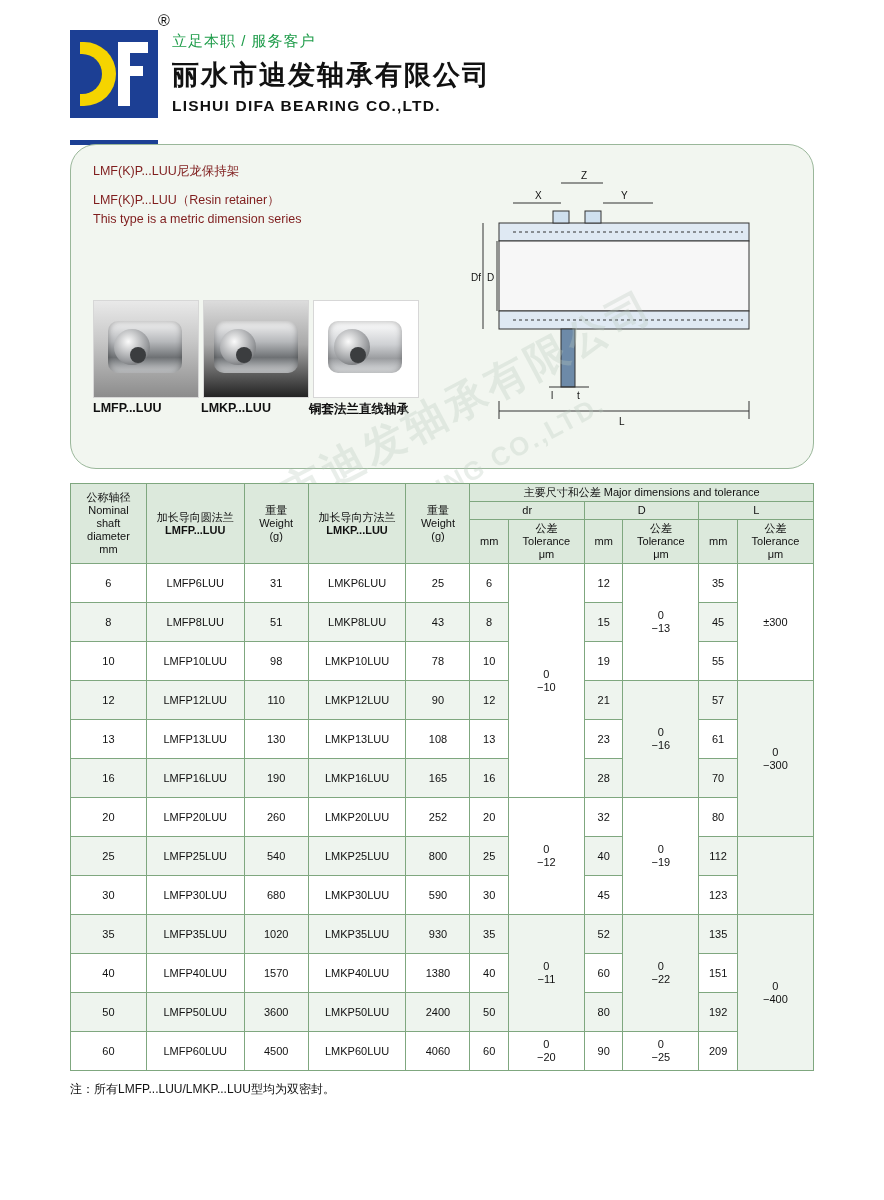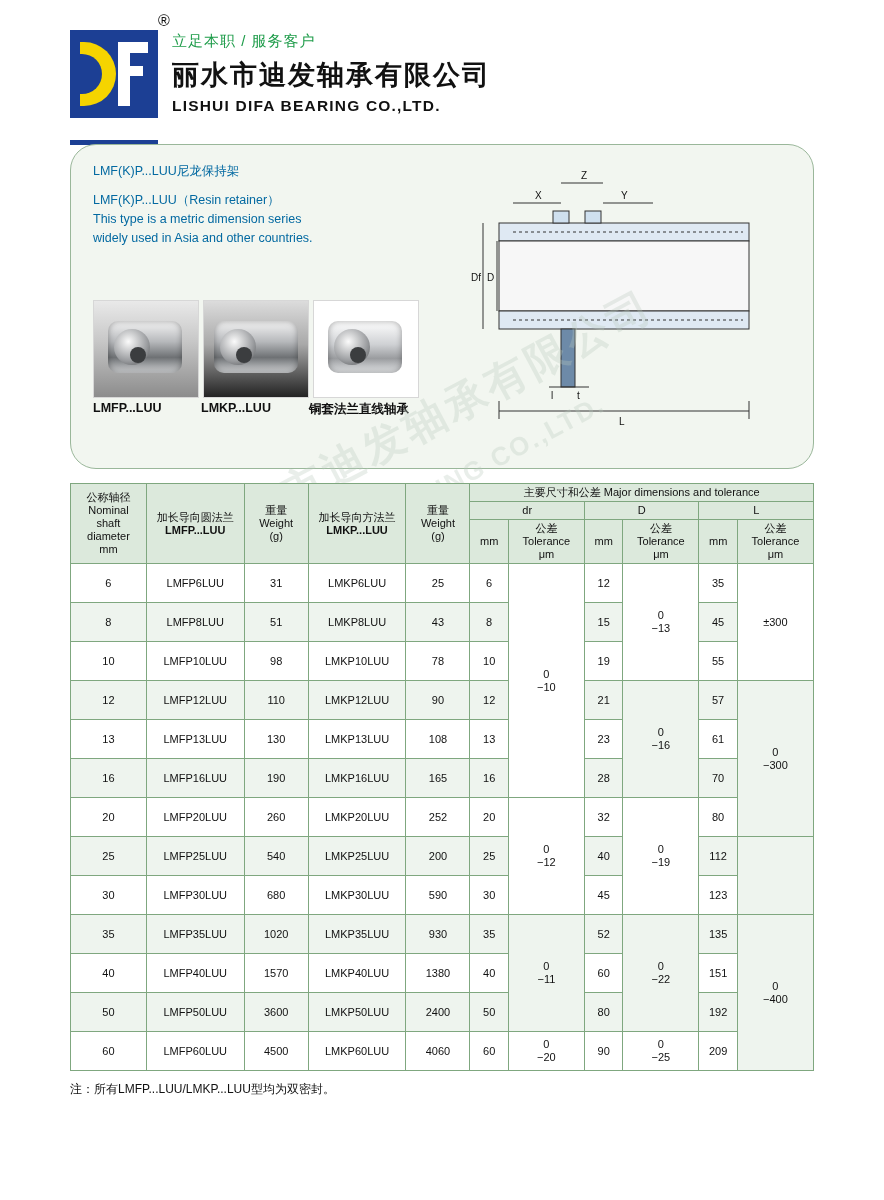--- a/index.html
+++ b/index.html
@@ -127,21 +127,21 @@
   .info-left {
     position: absolute;
     left: 22px;
     top: 18px;
     width: 350px;
   }
   .info-left p {
     margin: 0 0 2px 0;
     font-size: 12.5px;
     line-height: 17px;
-    color: #0369a1;
+    color: #7f1d1d;
   }
   .info-left .gap { height: 10px; }
 
   .photo-row {
     position: absolute;
     left: 22px;
     top: 155px;
     display: flex;
     gap: 4px;
   }
@@ -316,21 +316,20 @@
 </div>
 <div class="logo-underline"></div>
 
 <div class="info-panel">
 
   <div class="info-left">
     <p>LMF(K)P...LUU尼龙保持架</p>
     <div class="gap"></div>
     <p>LMF(K)P...LUU（Resin retainer）</p>
     <p>This type is a metric dimension series</p>
-    <p>widely used in Asia and other countries.</p>
   </div>
 
   <div class="photo-row">
     <div class="photo">
       <div class="bearing">
           <div class="bearing-face">
             <div class="bearing-hole"></div>
           </div>
         </div>
     </div>
@@ -557,21 +556,21 @@
             <span class="top">0</span>
             <span class="bot">−19</span>
           </td>
           <td>80</td>
         </tr>
         <tr class="alt">
           <td>25</td>
           <td>LMFP25LUU</td>
           <td>540</td>
           <td>LMKP25LUU</td>
-          <td>200</td>
+          <td>800</td>
           <td>25</td>
           <td>40</td>
           <td>112</td>
           <td class="tol2" rowspan="2">
             <span class="top"></span>
             <span class="bot"></span>
           </td>
         </tr>
         <tr>
           <td>30</td>

